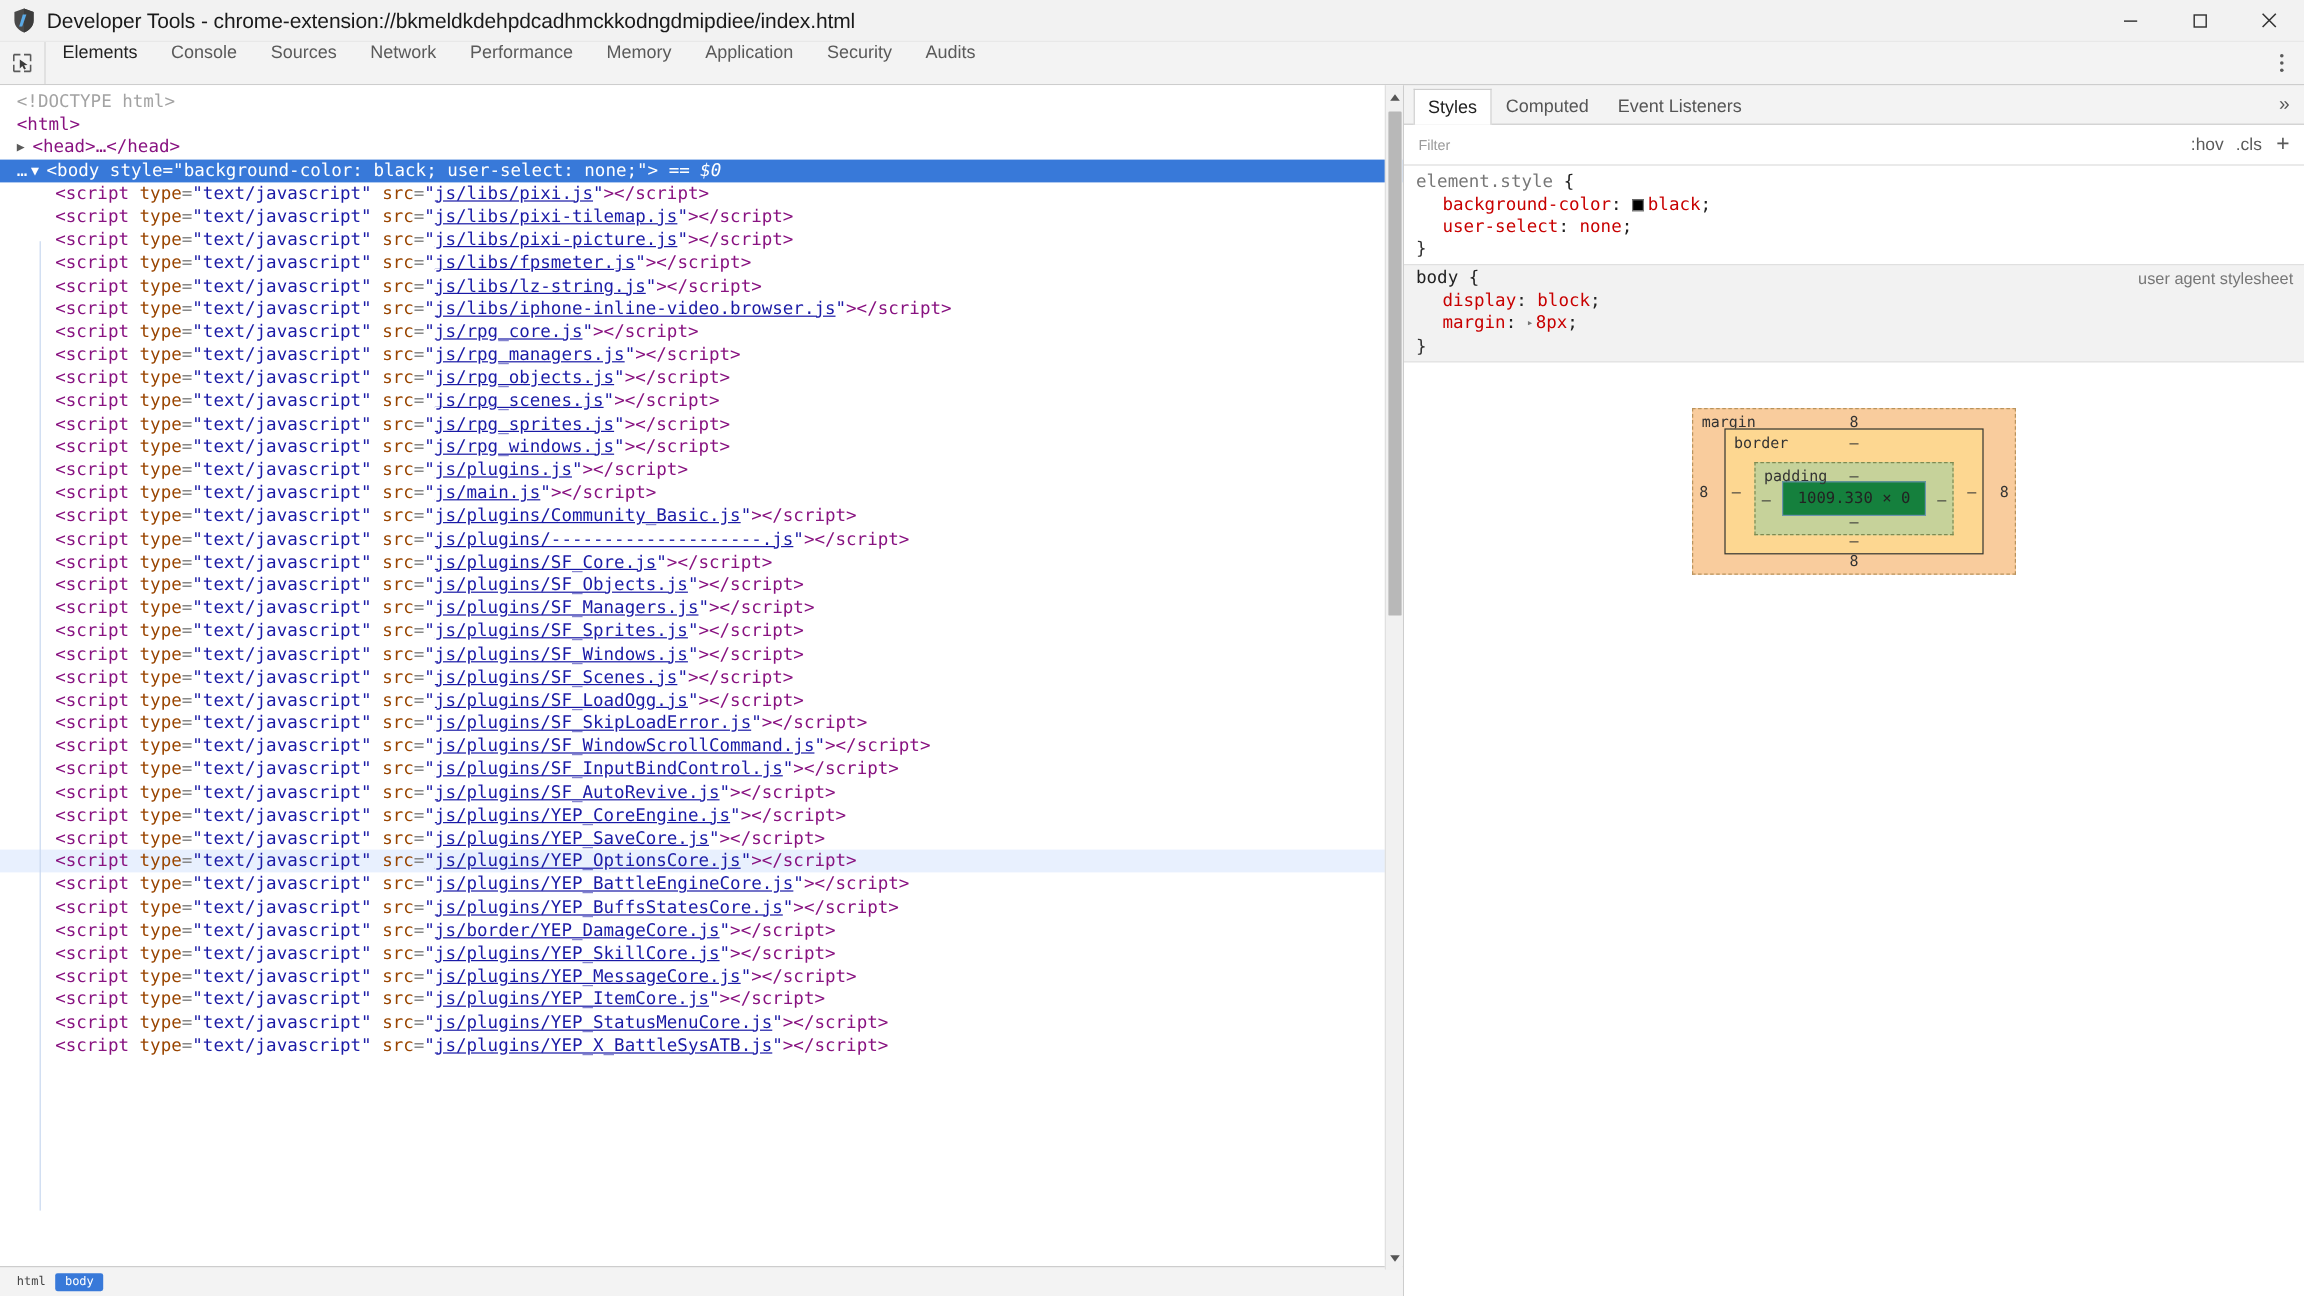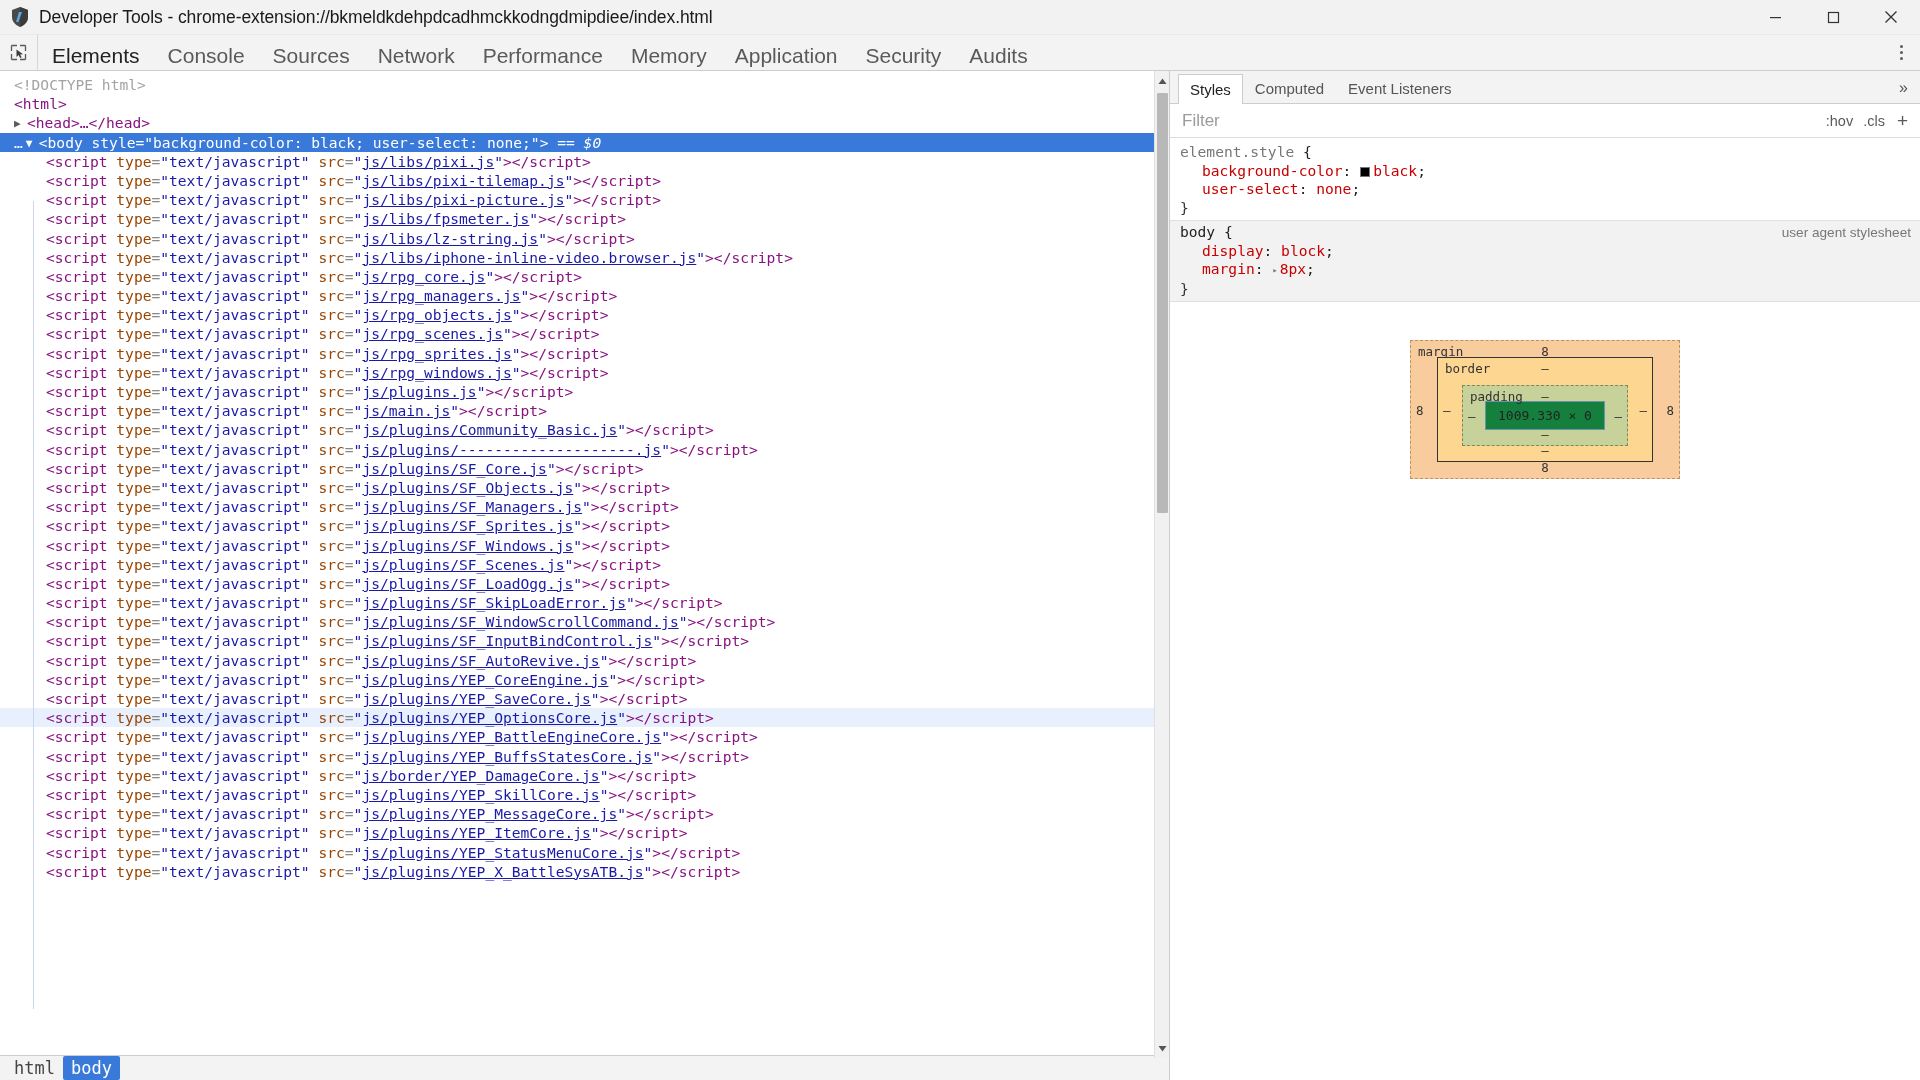--- a/index.html
+++ b/index.html
@@ -39,22 +39,22 @@
     border-bottom:1px solid #cdcdcd;
     display:flex; align-items:stretch;
     position:relative;
   }
   .inspect-btn {
     width:38px; display:flex; align-items:center; justify-content:center;
     border-right:1px solid #d6d6d6;
   }
   .tabs { display:flex; align-items:stretch; }
   .tab {
-    display:flex; align-items:flex-end; padding:0 14px;
-    font-size:21px; color:#5a5a5a; white-space:nowrap;
+    display:flex; align-items:flex-start; padding:0 14px;
+    font-size:15px; color:#5a5a5a; white-space:nowrap;
     border-bottom:2px solid transparent;
   }
   .tab.active { color:#222; }
   .tabstrip-right { margin-left:auto; display:flex; align-items:center; padding-right:6px; }
   .kebab { width:26px; display:flex; flex-direction:column; align-items:center; justify-content:center; gap:3px; }
   .kebab i { width:3px; height:3px; background:#5a5a5a; border-radius:50%; display:block; }
 
   
   .main { flex:1; display:flex; min-height:0; }
 
@@ -113,21 +113,21 @@
   .vs-arrow { position:absolute; left:0; width:15px; height:16px; display:flex; align-items:center; justify-content:center; }
   .vs-arrow.up { top:2px; }
   .vs-arrow.down { bottom:2px; }
 
   
   .breadcrumb {
     height:25px; min-height:25px;
     background:#f3f3f3; border-top:1px solid #cdcdcd;
     display:flex; align-items:center; padding-left:6px;
     font-family:"DejaVu Sans Mono","Liberation Mono", monospace;
-    font-size:17px;
+    font-size:10px;
   }
   .crumb { padding:2px 8px; color:#444; border-radius:2px; }
   .crumb.active { background:#3879d9; color:#fff; }
 
   
   .styles-panel {
     flex:1; display:flex; flex-direction:column; min-width:0; background:#fff;
   }
   .styles-tabs {
     height:33px; min-height:33px; background:#f3f3f3;
@@ -139,21 +139,21 @@
     border:1px solid transparent; border-bottom:none;
   }
   .stab.active { background:#fff; border-color:#cdcdcd; color:#222; position:relative; top:1px; }
   .stab-more { margin-left:auto; padding:4px 12px 6px; color:#555; font-size:16px; }
 
   .filterbar {
     height:34px; min-height:34px; display:flex; align-items:center;
     border-bottom:1px solid #dcdcdc; padding:0 10px; gap:10px;
   }
   .filter-input {
-    flex:1; border:none; outline:none; font-size:17px; color:#ef4444;
+    flex:1; border:none; outline:none; font-size:12px; color:#ef4444;
     font-family:"Liberation Sans", sans-serif; background:transparent;
   }
   .filter-input::placeholder { color:#9b9b9b; }
   .pill { font-size:14.5px; color:#5a5a5a; white-space:nowrap; }
   .plus { font-size:19px; color:#5a5a5a; line-height:1; padding:0 2px; }
 
   .rules {
     font-family:"DejaVu Sans Mono","Liberation Mono", monospace;
     font-size:14.6px; line-height:18.5px; color:#333;
     padding-top:3px;

